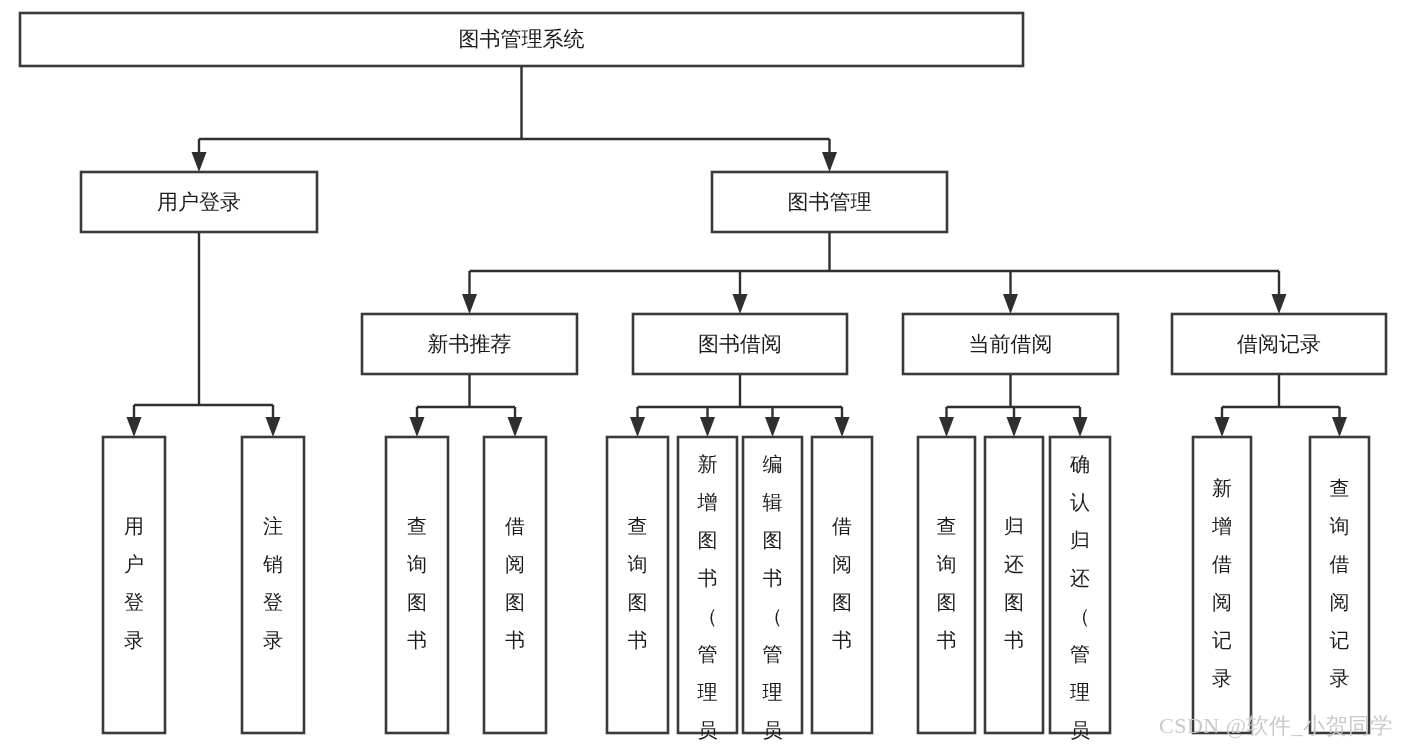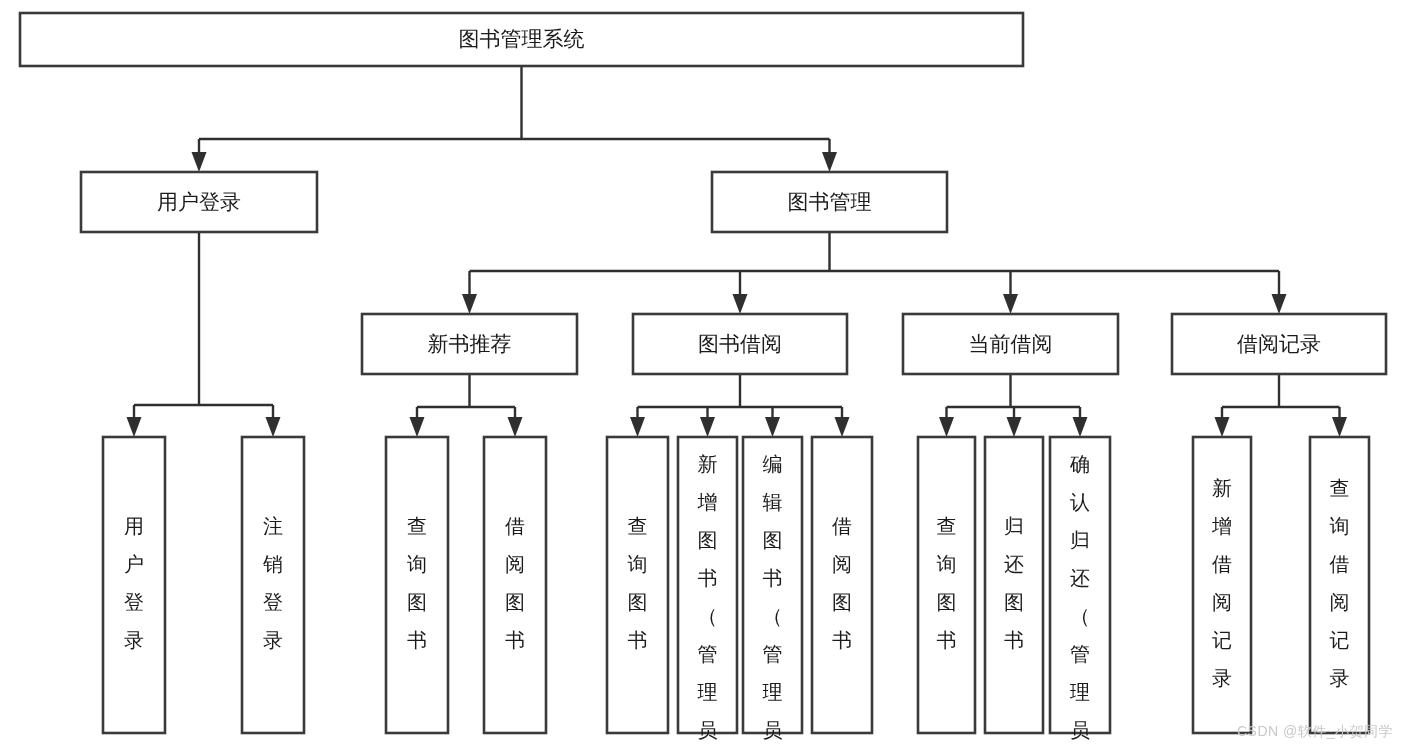--- a/index.html
+++ b/index.html
@@ -52,22 +52,22 @@
   }
   .arrow-head {
     fill: #2f2f2f;
     stroke: none;
   }
   .watermark {
     position: absolute;
     right: 12px;
     bottom: 6px;
     color: #c9c9c9;
-    font-size: 14px;
-    font-family: Liberation Sans, sans-serif;
+    font-size: 22px;
+    font-family: Liberation Serif, serif;
     letter-spacing: 0.5px;
     user-select: none;
     pointer-events: none;
     white-space: nowrap;
     margin-left: 12px;
   }
 </style>
 </head>
 <body>
 

